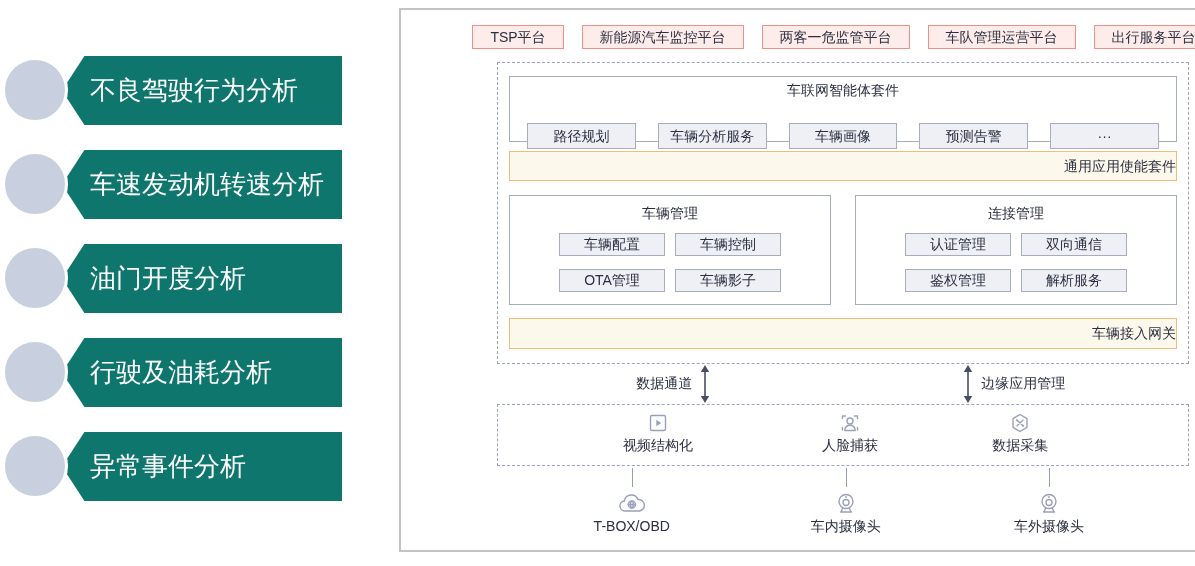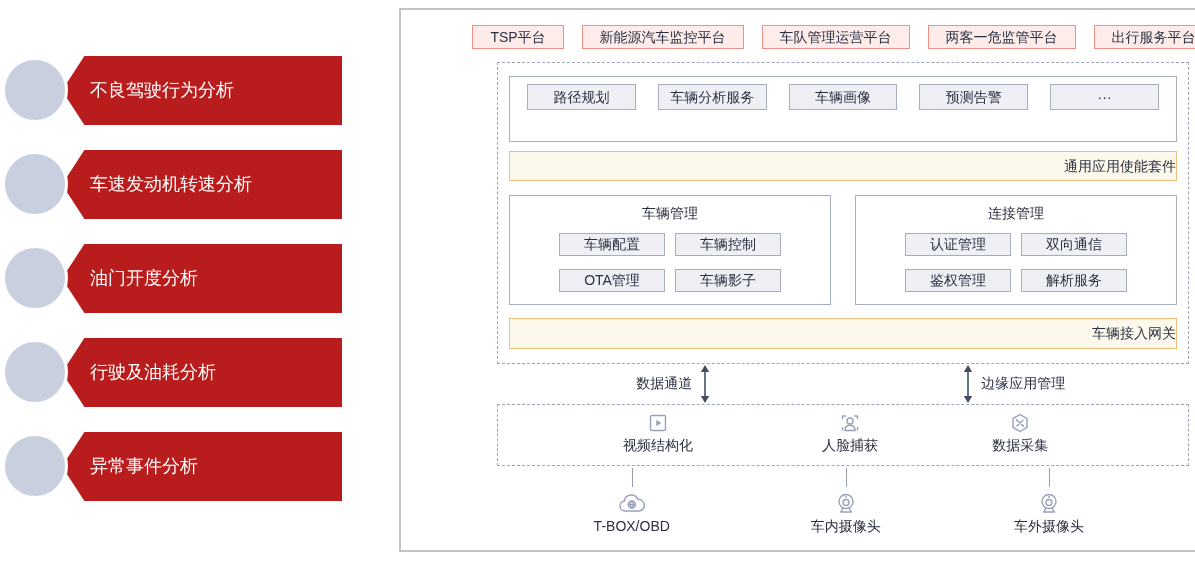--- a/index.html
+++ b/index.html
@@ -3,39 +3,39 @@
 <meta charset="utf-8">
 <style>
   * { box-sizing: border-box; margin: 0; padding: 0; }
   html, body { width: 1195px; height: 566px; background: #fff; overflow: hidden;
     font-family: "Liberation Sans", "DejaVu Sans", sans-serif; color: #2b3040; }
   .canvas { position: relative; width: 1195px; height: 566px; }
 
   
   .ribbon-item { position: absolute; left: 0; width: 390px; height: 69px; }
   .ribbon { position: absolute; left: 62px; top: 0; width: 280px; height: 69px;
-    background: #b91c1c; color: #fff; font-size: 18px; line-height: 69px;
+    background: #0f766e; color: #fff; font-size: 26px; line-height: 69px;
     padding-left: 28px; white-space: nowrap;
     clip-path: polygon(8% 0, 100% 0, 100% 100%, 8% 100%, 0 50%); font-family: Liberation Serif, serif; }
   .bullet { position: absolute; left: 2px; top: 1px; width: 66px; height: 66px;
     border-radius: 50%; background: #c8d0df; border: 3px solid #fff; }
 
   
   .panel { position: absolute; left: 399px; top: 8px; width: 888px; height: 544px;
     border: 2px solid #c3c3c3; background: #fff; font-size: 14px; }
 
   .platforms-row { display: flex; justify-content: center; gap: 18px; margin-top: 15px; height: 24px; }
   .platform-box { background: #fdecea; border: 1px solid #ef8f85; line-height: 22px;
     padding: 0 17px; white-space: nowrap; }
 
   .core { margin: 13px auto 0; width: 692px; height: 302px; border: 1px dashed #9aa4bb; }
 
   .suite-box { margin: 13px 11px 0; height: 66px; border: 1px solid #a6adbd; background: #fff; }
   .suite-title { text-align: center; margin-top: 5px; }
-  .suite-chips { display: flex; gap: 22px; margin: 7px 17px 0; }
+  .suite-chips { display: flex; gap: 22px; margin: 23px 17px 0; }
   .chip { flex: 1; height: 26px; line-height: 24px; text-align: center;
     background: #eef0f6; border: 1px solid #a6adbd; white-space: nowrap; }
 
   .bar { margin: 9px 11px 0; height: 30px; line-height: 28px; text-align: right;
     background: #fdf8ec; border: 1px solid #f0bc79; }
   .bar.gateway { margin-top: 13px; height: 31px; line-height: 29px; }
 
   .mgmt-row { margin: 14px 11px 0; display: flex; gap: 24px; height: 110px; }
   .mgmt-box { flex: 1; border: 1px solid #a6adbd; background: #fff; }
   .mgmt-title { text-align: center; margin-top: 9px; }
@@ -89,28 +89,29 @@
       <div class="ribbon">异常事件分析</div>
       <div class="bullet"></div>
     </div>
   </div>
 
   <div class="panel">
 
     <div class="platforms-row">
       <div class="platform-box">TSP平台</div>
       <div class="platform-box">新能源汽车监控平台</div>
+      <div class="platform-box">两客一危监管平台</div>
       <div class="platform-box">车队管理运营平台</div>
-      <div class="platform-box">两客一危监管平台</div>
       <div class="platform-box">出行服务平台</div>
     </div>
 
     <div class="core">
 
       <div class="suite-box">
+        <div class="suite-title">车联网智能体套件</div>
         <div class="suite-chips">
           <div class="chip">路径规划</div>
           <div class="chip">车辆分析服务</div>
           <div class="chip">车辆画像</div>
           <div class="chip">预测告警</div>
           <div class="chip">···</div>
         </div>
       </div>
 
       <div class="bar">通用应用使能套件</div>

